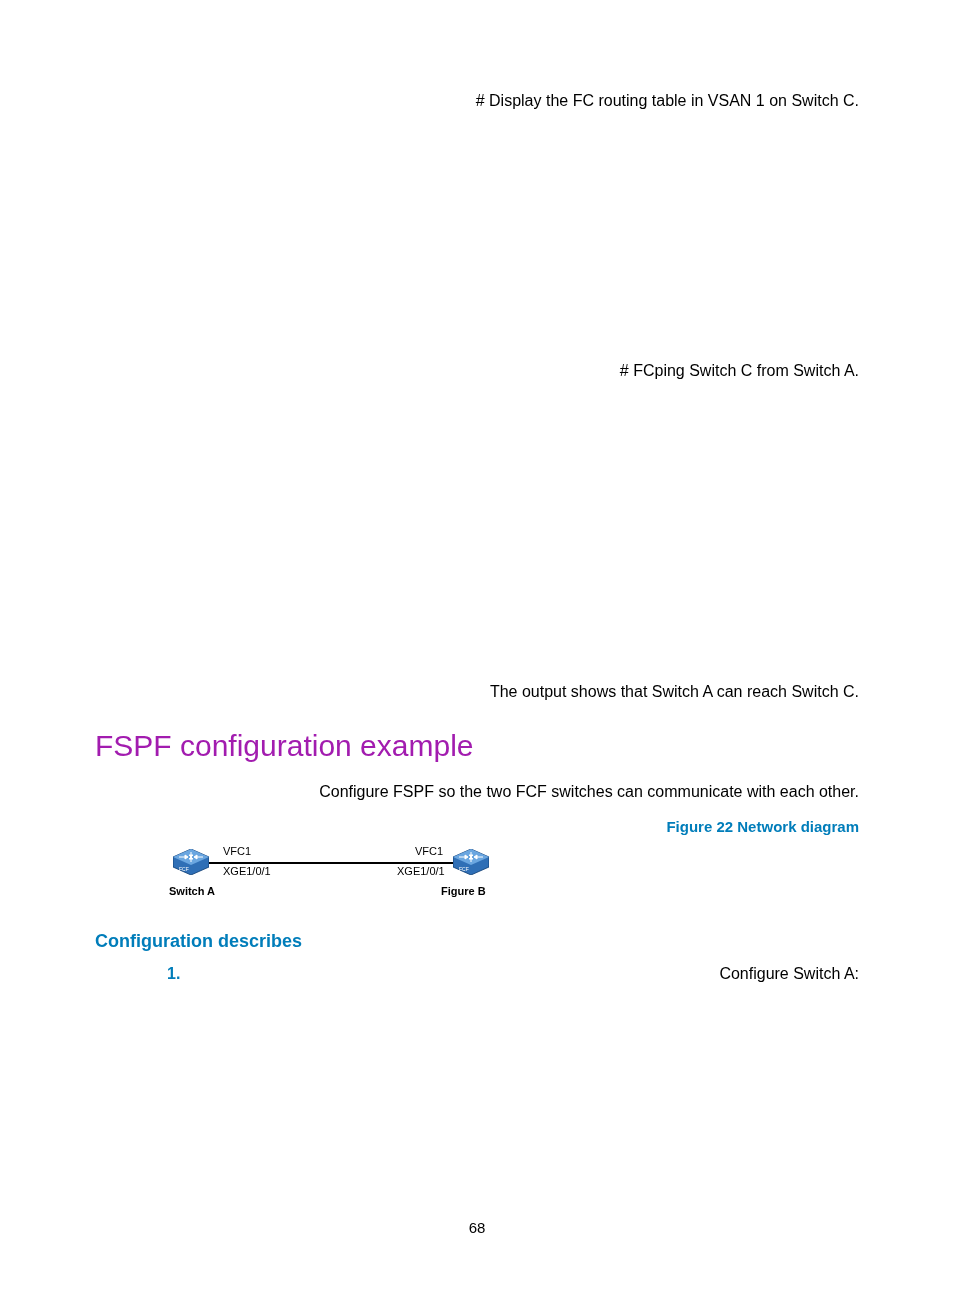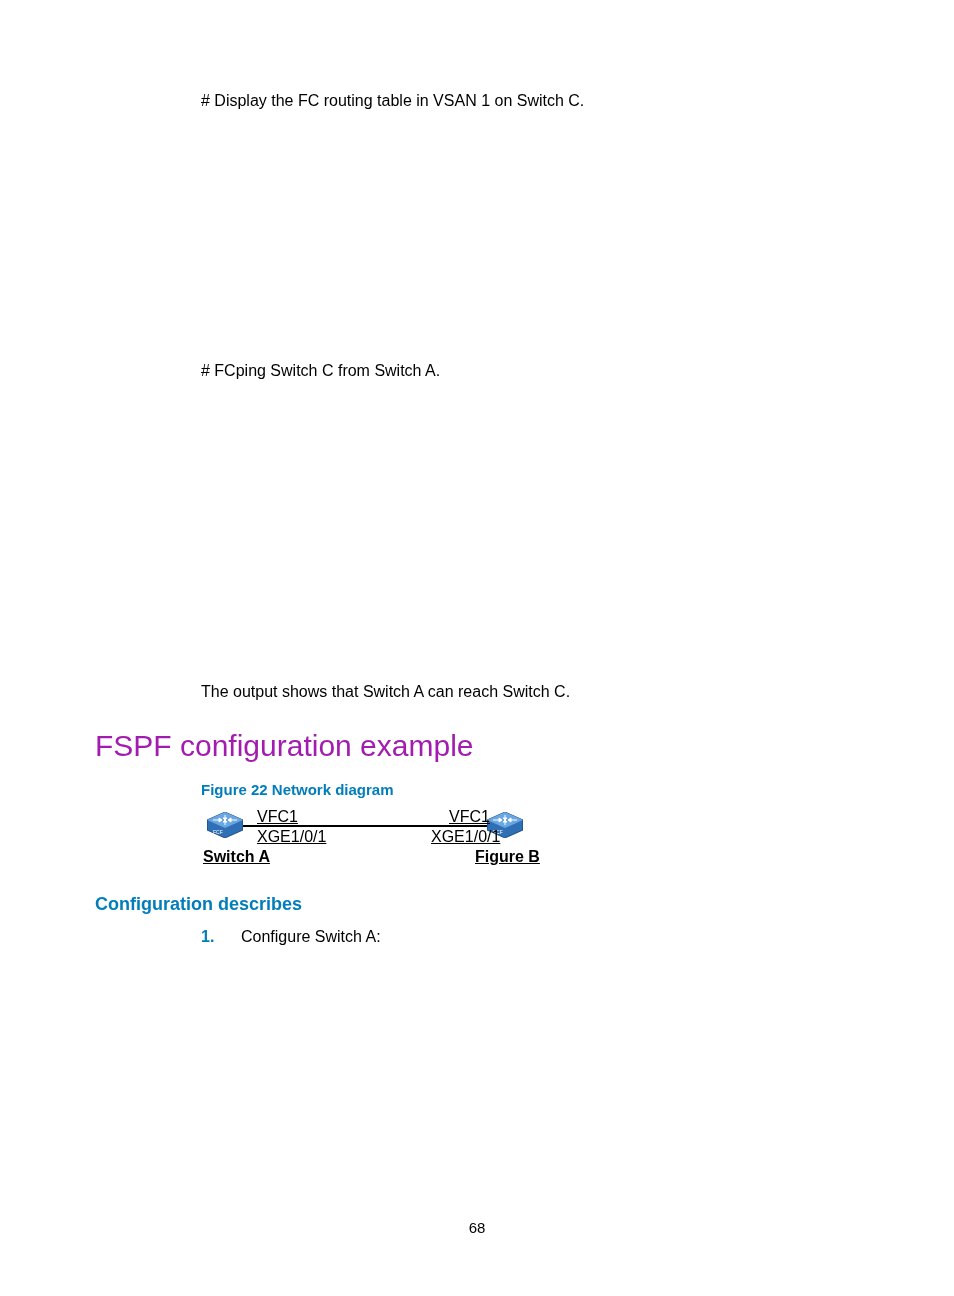--- a/index.html
+++ b/index.html
@@ -19,21 +19,22 @@
     height: 100%;
     position: relative;
   }
   .body-text {
     font-size: 16px;
     line-height: 1.4;
     margin: 0;
     color: #000;
   }
   .indent {
-    margin-left: 106px;
+    margin-left: 72px;
+    text-align: right;
   }
   .spacer-1 { height: 248px; }
   .spacer-2 { height: 298px; }
   .h1 {
     font-size: 30px;
     font-weight: 400;
     color: #a21caf;
     margin: 26px 0 18px 0;
   }
   .h2 {
@@ -65,25 +66,24 @@
   .link-line {
     position: absolute;
     top: 19px;
     left: 42px;
     width: 244px;
     height: 2px;
     background: #000;
   }
   .dlabel {
     position: absolute;
-    font-size: 16px;
+    font-size: 11px;
     font-family: Arial, sans-serif;
     color: #000;
     white-space: nowrap;
-    text-decoration: underline;
   }
   .dlabel.bold { font-weight: 700; }
   .vfc1-l { left: 56px; top: 2px; }
   .xge-l  { left: 56px; top: 22px; }
   .vfc1-r { left: 248px; top: 2px; }
   .xge-r  { left: 230px; top: 22px; }
   .sa     { left: 2px; top: 42px; }
   .sb     { left: 274px; top: 42px; }
   ol.proc {
     margin: 8px 0 0 0;
@@ -127,20 +127,21 @@
 
   <p class="body-text indent"># FCping Switch C from Switch A.</p>
 
   <div class="spacer-2"></div>
 
   <p class="body-text indent">The output shows that Switch A can reach Switch C.</p>
 
   <h1 class="h1">FSPF configuration example</h1>
 
   <div class="section">
+    <p class="body-text indent">Configure FSPF so the two FCF switches can communicate with each other.</p>
 
     <div class="indent">
       <p class="fig-caption">Figure 22 Network diagram</p>
 
       <div class="diagram">
         <div class="switch-icon sw-left">
           <svg viewBox="0 0 36 26" width="36" height="26">
             <polygon points="18,0 36,8 36,18 18,26 0,18 0,8" fill="#2f6fb6" stroke="#0a3a70" stroke-width="0.8"></polygon>
             <polygon points="18,0 36,8 18,16 0,8" fill="#6aa6e0"></polygon>
             <path d="M6 8 L12 8 M12 6 L15 8 L12 10 Z M30 8 L24 8 M24 6 L21 8 L24 10 Z M18 3 L18 6 M16 6 L18 8 L20 6 Z M18 13 L18 10 M16 10 L18 8 L20 10 Z" stroke="#fff" stroke-width="1" fill="#fff"></path>

